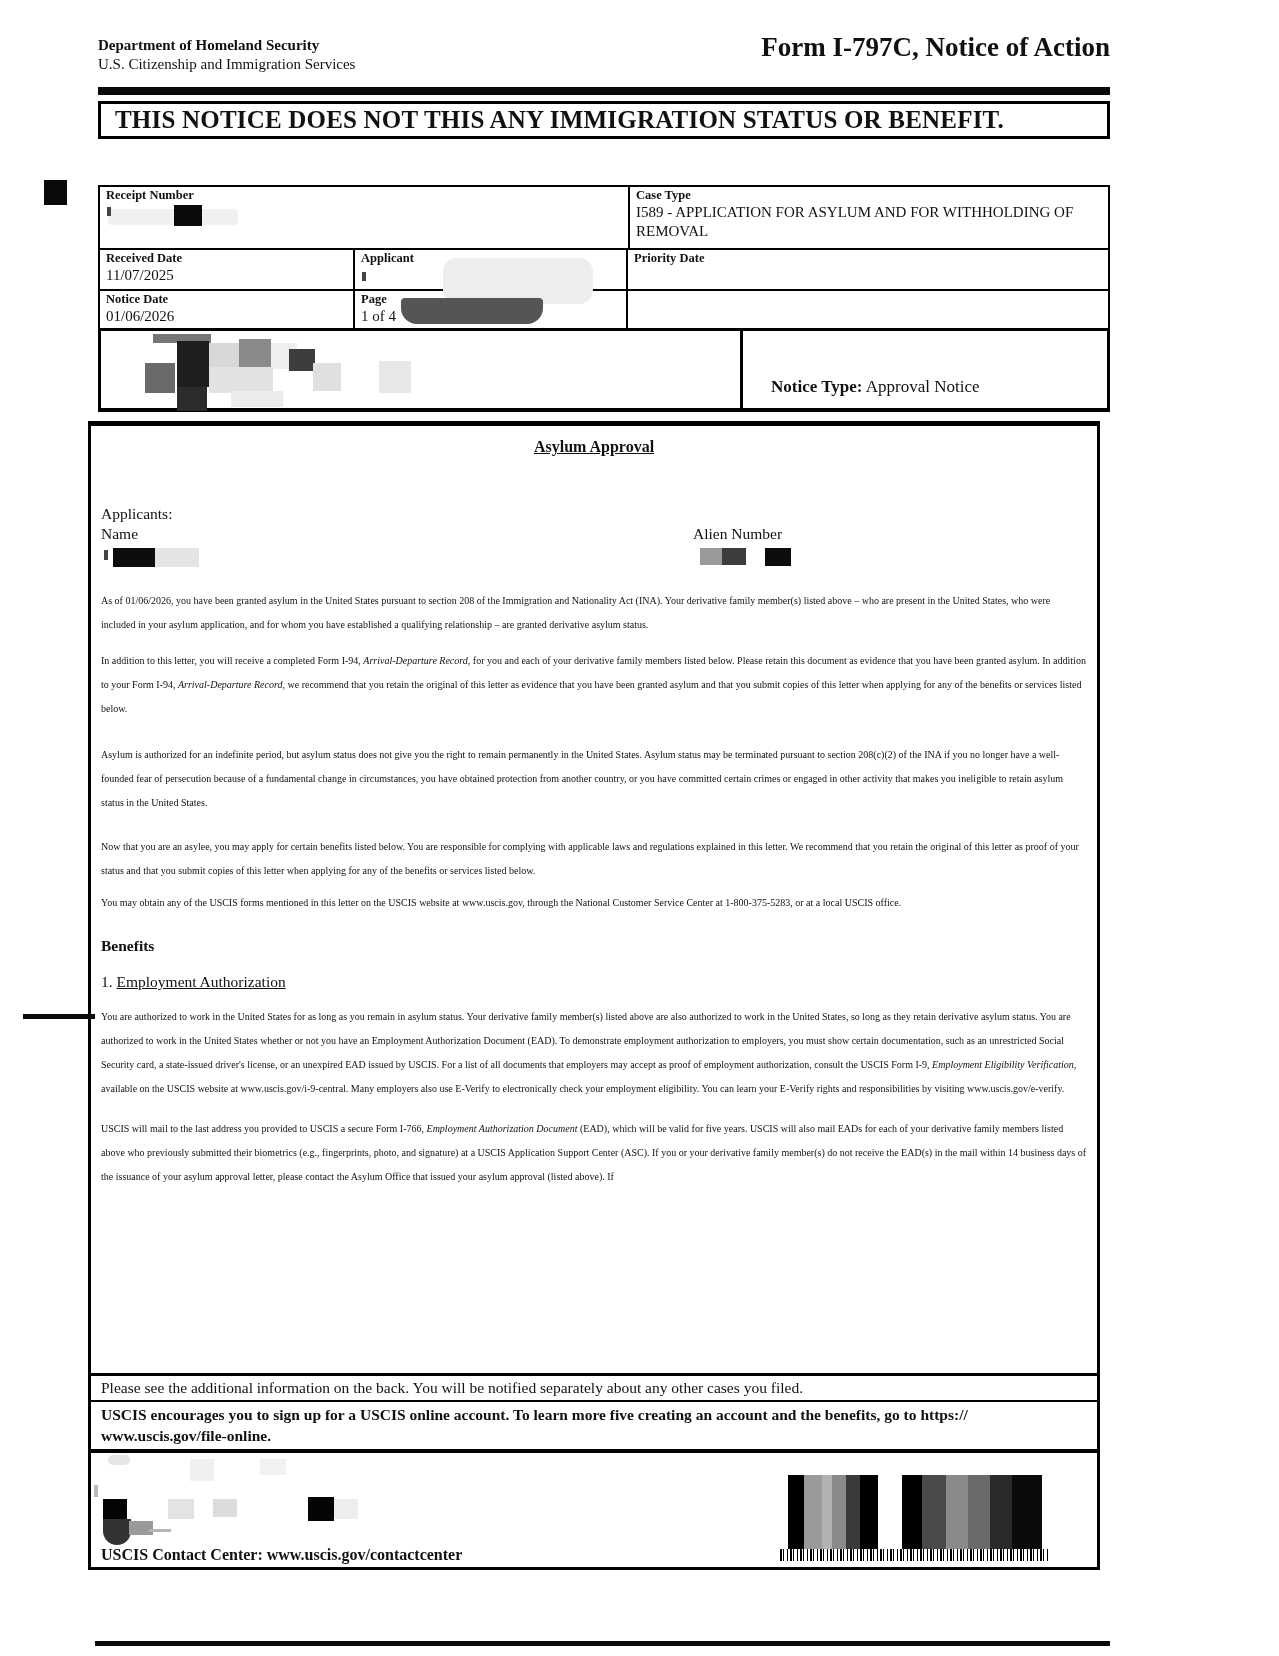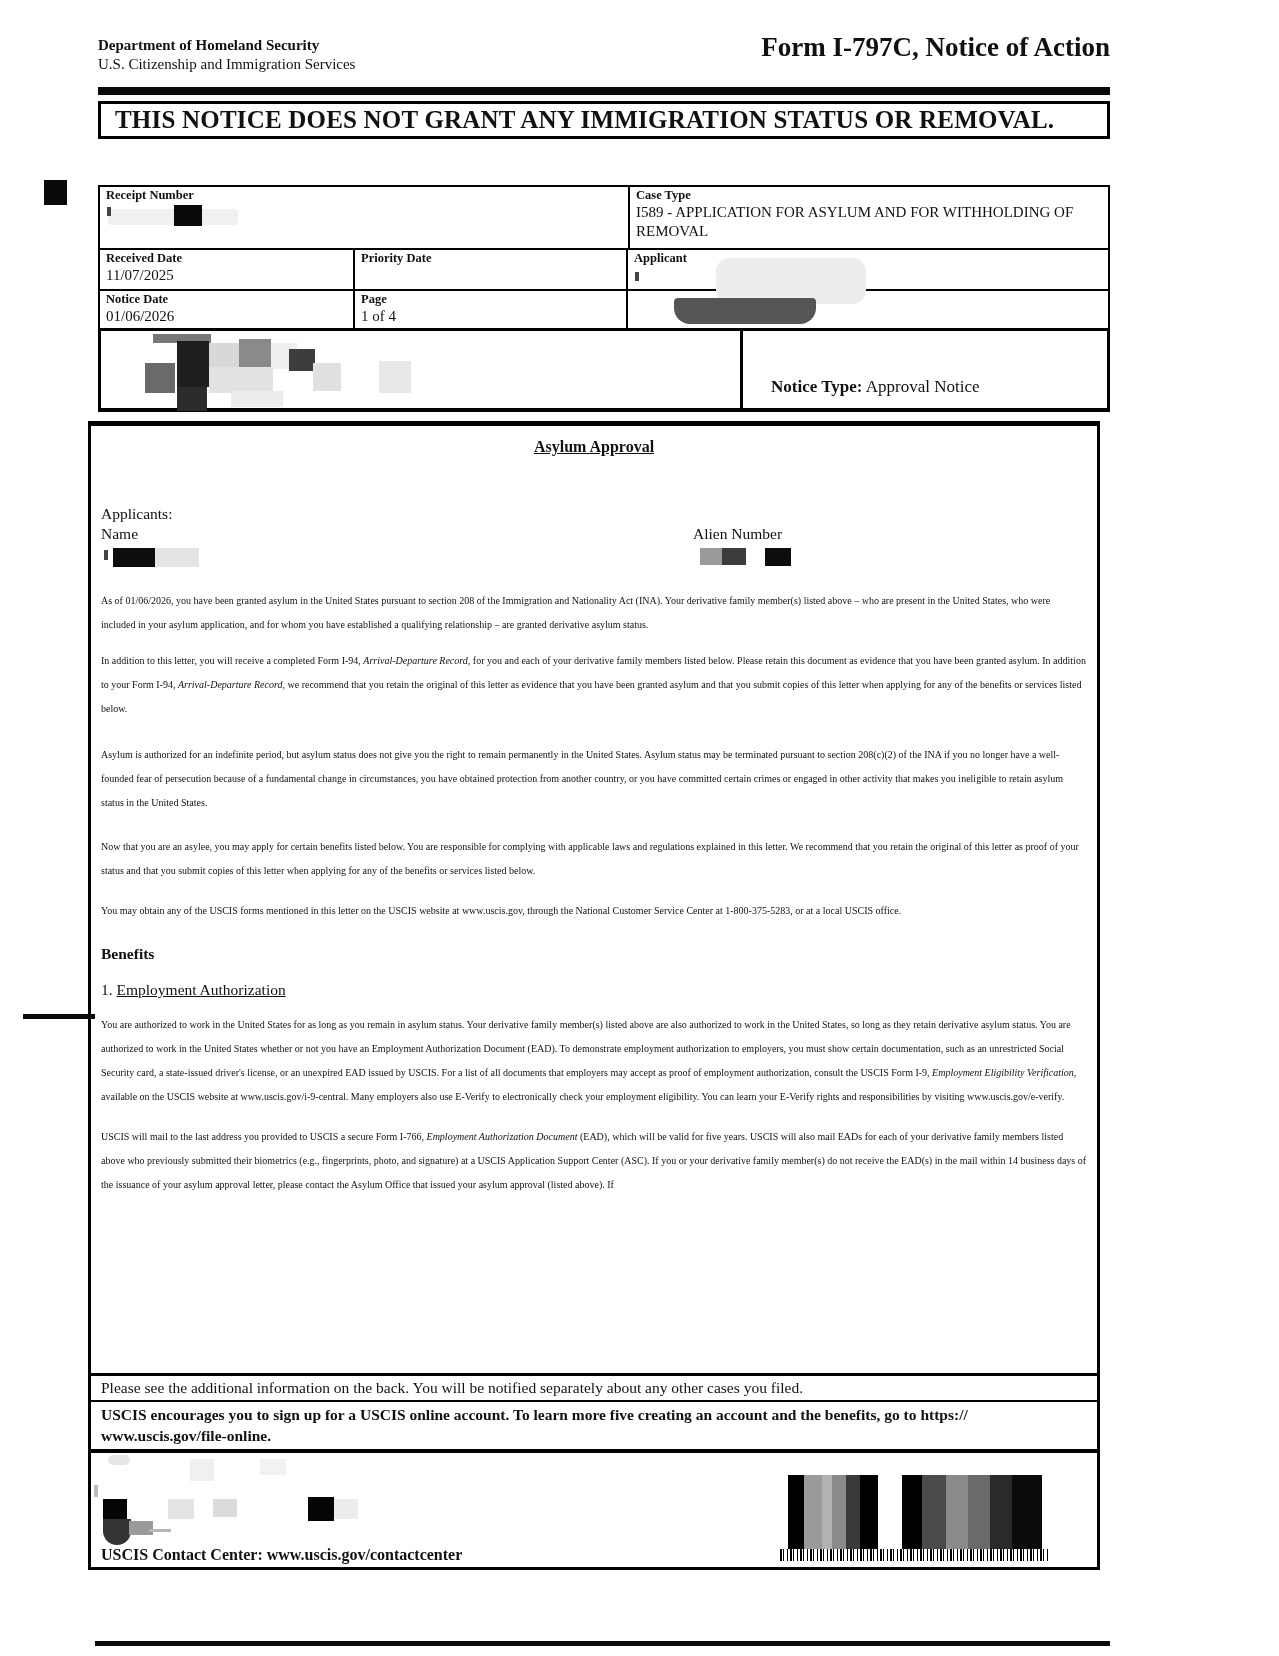--- a/index.html
+++ b/index.html
@@ -77,21 +77,21 @@
 <body>
 
 <div class="page">
 
   <div class="abs dept">
     <div class="b">Department of Homeland Security</div>
     <div>U.S. Citizenship and Immigration Services</div>
   </div>
   <div class="abs formtitle">Form I-797C, Notice of Action</div>
   <div class="abs topbar"></div>
-  <div class="abs banner">THIS NOTICE DOES NOT GRANT ANY IMMIGRATION STATUS OR REMOVAL.</div>
+  <div class="abs banner">THIS NOTICE DOES NOT THIS ANY IMMIGRATION STATUS OR BENEFIT.</div>
   <div class="abs regmark"></div>
 
   <div class="abs infotable">
     <div class="trow trow1">
       <div class="tcell">
         <div class="tlabel">Receipt Number</div>
         <div class="redact-streak"></div>
         <div class="redact-blackbox"></div>
         <div class="tick" style="left:7px;top:20px;"></div>
       </div>
@@ -99,27 +99,27 @@
         <div class="tlabel">Case Type</div>
         <div class="tvalue">I589 - APPLICATION FOR ASYLUM AND FOR WITHHOLDING OF REMOVAL</div>
       </div>
     </div>
     <div class="trow trow2">
       <div class="tcell">
         <div class="tlabel">Received Date</div>
         <div class="tvalue">11/07/2025</div>
       </div>
       <div class="tcell">
-        <div class="tlabel">Priority Date</div>
-      </div>
-      <div class="tcell">
         <div class="tlabel">Applicant</div>
         <div class="tick" style="left:7px;top:22px;"></div>
         <div class="app-light"></div>
         <div class="app-dark"></div>
+      </div>
+      <div class="tcell">
+        <div class="tlabel">Priority Date</div>
       </div>
     </div>
     <div class="trow trow3">
       <div class="tcell">
         <div class="tlabel">Notice Date</div>
         <div class="tvalue">01/06/2026</div>
       </div>
       <div class="tcell">
         <div class="tlabel">Page</div>
         <div class="tvalue">1 of 4</div>
@@ -166,21 +166,21 @@
       </div>
 
       <p class="p" style="margin-top:17px;">As of 01/06/2026, you have been granted asylum in the United States pursuant to section 208 of the Immigration and Nationality Act (INA). Your derivative family member(s) listed above – who are present in the United States, who were included in your asylum application, and for whom you have established a qualifying relationship – are granted derivative asylum status.</p>
 
       <p class="p" style="margin-top:12px;"><span>In addition to this letter, you will receive a completed Form I-94, </span><span class="it">Arrival-Departure Record,</span><span> for you and each of your derivative family members listed below. Please retain this document as evidence that you have been granted asylum. In addition to your Form I-94, </span><span class="it">Arrival-Departure Record,</span><span> we recommend that you retain the original of this letter as evidence that you have been granted asylum and that you submit copies of this letter when applying for any of the benefits or services listed below.</span></p>
 
       <p class="p" style="margin-top:22px;">Asylum is authorized for an indefinite period, but asylum status does not give you the right to remain permanently in the United States. Asylum status may be terminated pursuant to section 208(c)(2) of the INA if you no longer have a well-founded fear of persecution because of a fundamental change in circumstances, you have obtained protection from another country, or you have committed certain crimes or engaged in other activity that makes you ineligible to retain asylum status in the United States.</p>
 
       <p class="p" style="margin-top:20px;">Now that you are an asylee, you may apply for certain benefits listed below. You are responsible for complying with applicable laws and regulations explained in this letter. We recommend that you retain the original of this letter as proof of your status and that you submit copies of this letter when applying for any of the benefits or services listed below.</p>
 
-      <p class="p" style="margin-top:16px;">You may obtain any of the USCIS forms mentioned in this letter on the USCIS website at www.uscis.gov, through the National Customer Service Center at 1-800-375-5283, or at a local USCIS office.</p>
+      <p class="p" style="margin-top:8px;">You may obtain any of the USCIS forms mentioned in this letter on the USCIS website at www.uscis.gov, through the National Customer Service Center at 1-800-375-5283, or at a local USCIS office.</p>
 
       <div class="benefits-h" style="margin-top:22px;">Benefits</div>
 
       <div class="item-h" style="margin-top:18px;"><span>1. </span><span class="u">Employment Authorization</span></div>
 
       <p class="p" style="margin-top:14px;"><span>You are authorized to work in the United States for as long as you remain in asylum status. Your derivative family member(s) listed above are also authorized to work in the United States, so long as they retain derivative asylum status. You are authorized to work in the United States whether or not you have an Employment Authorization Document (EAD). To demonstrate employment authorization to employers, you must show certain documentation, such as an unrestricted Social Security card, a state-issued driver's license, or an unexpired EAD issued by USCIS. For a list of all documents that employers may accept as proof of employment authorization, consult the USCIS Form I-9, </span><span class="it">Employment Eligibility Verification,</span><span> available on the USCIS website at www.uscis.gov/i-9-central. Many employers also use E-Verify to electronically check your employment eligibility. You can learn your E-Verify rights and responsibilities by visiting www.uscis.gov/e-verify.</span></p>
 
       <p class="p" style="margin-top:16px;"><span>USCIS will mail to the last address you provided to USCIS a secure Form I-766, </span><span class="it">Employment Authorization Document</span><span> (EAD), which will be valid for five years. USCIS will also mail EADs for each of your derivative family members listed above who previously submitted their biometrics (e.g., fingerprints, photo, and signature) at a USCIS Application Support Center (ASC). If you or your derivative family member(s) do not receive the EAD(s) in the mail within 14 business days of the issuance of your asylum approval letter, please contact the Asylum Office that issued your asylum approval (listed above). If</span></p>
     </div>
 

